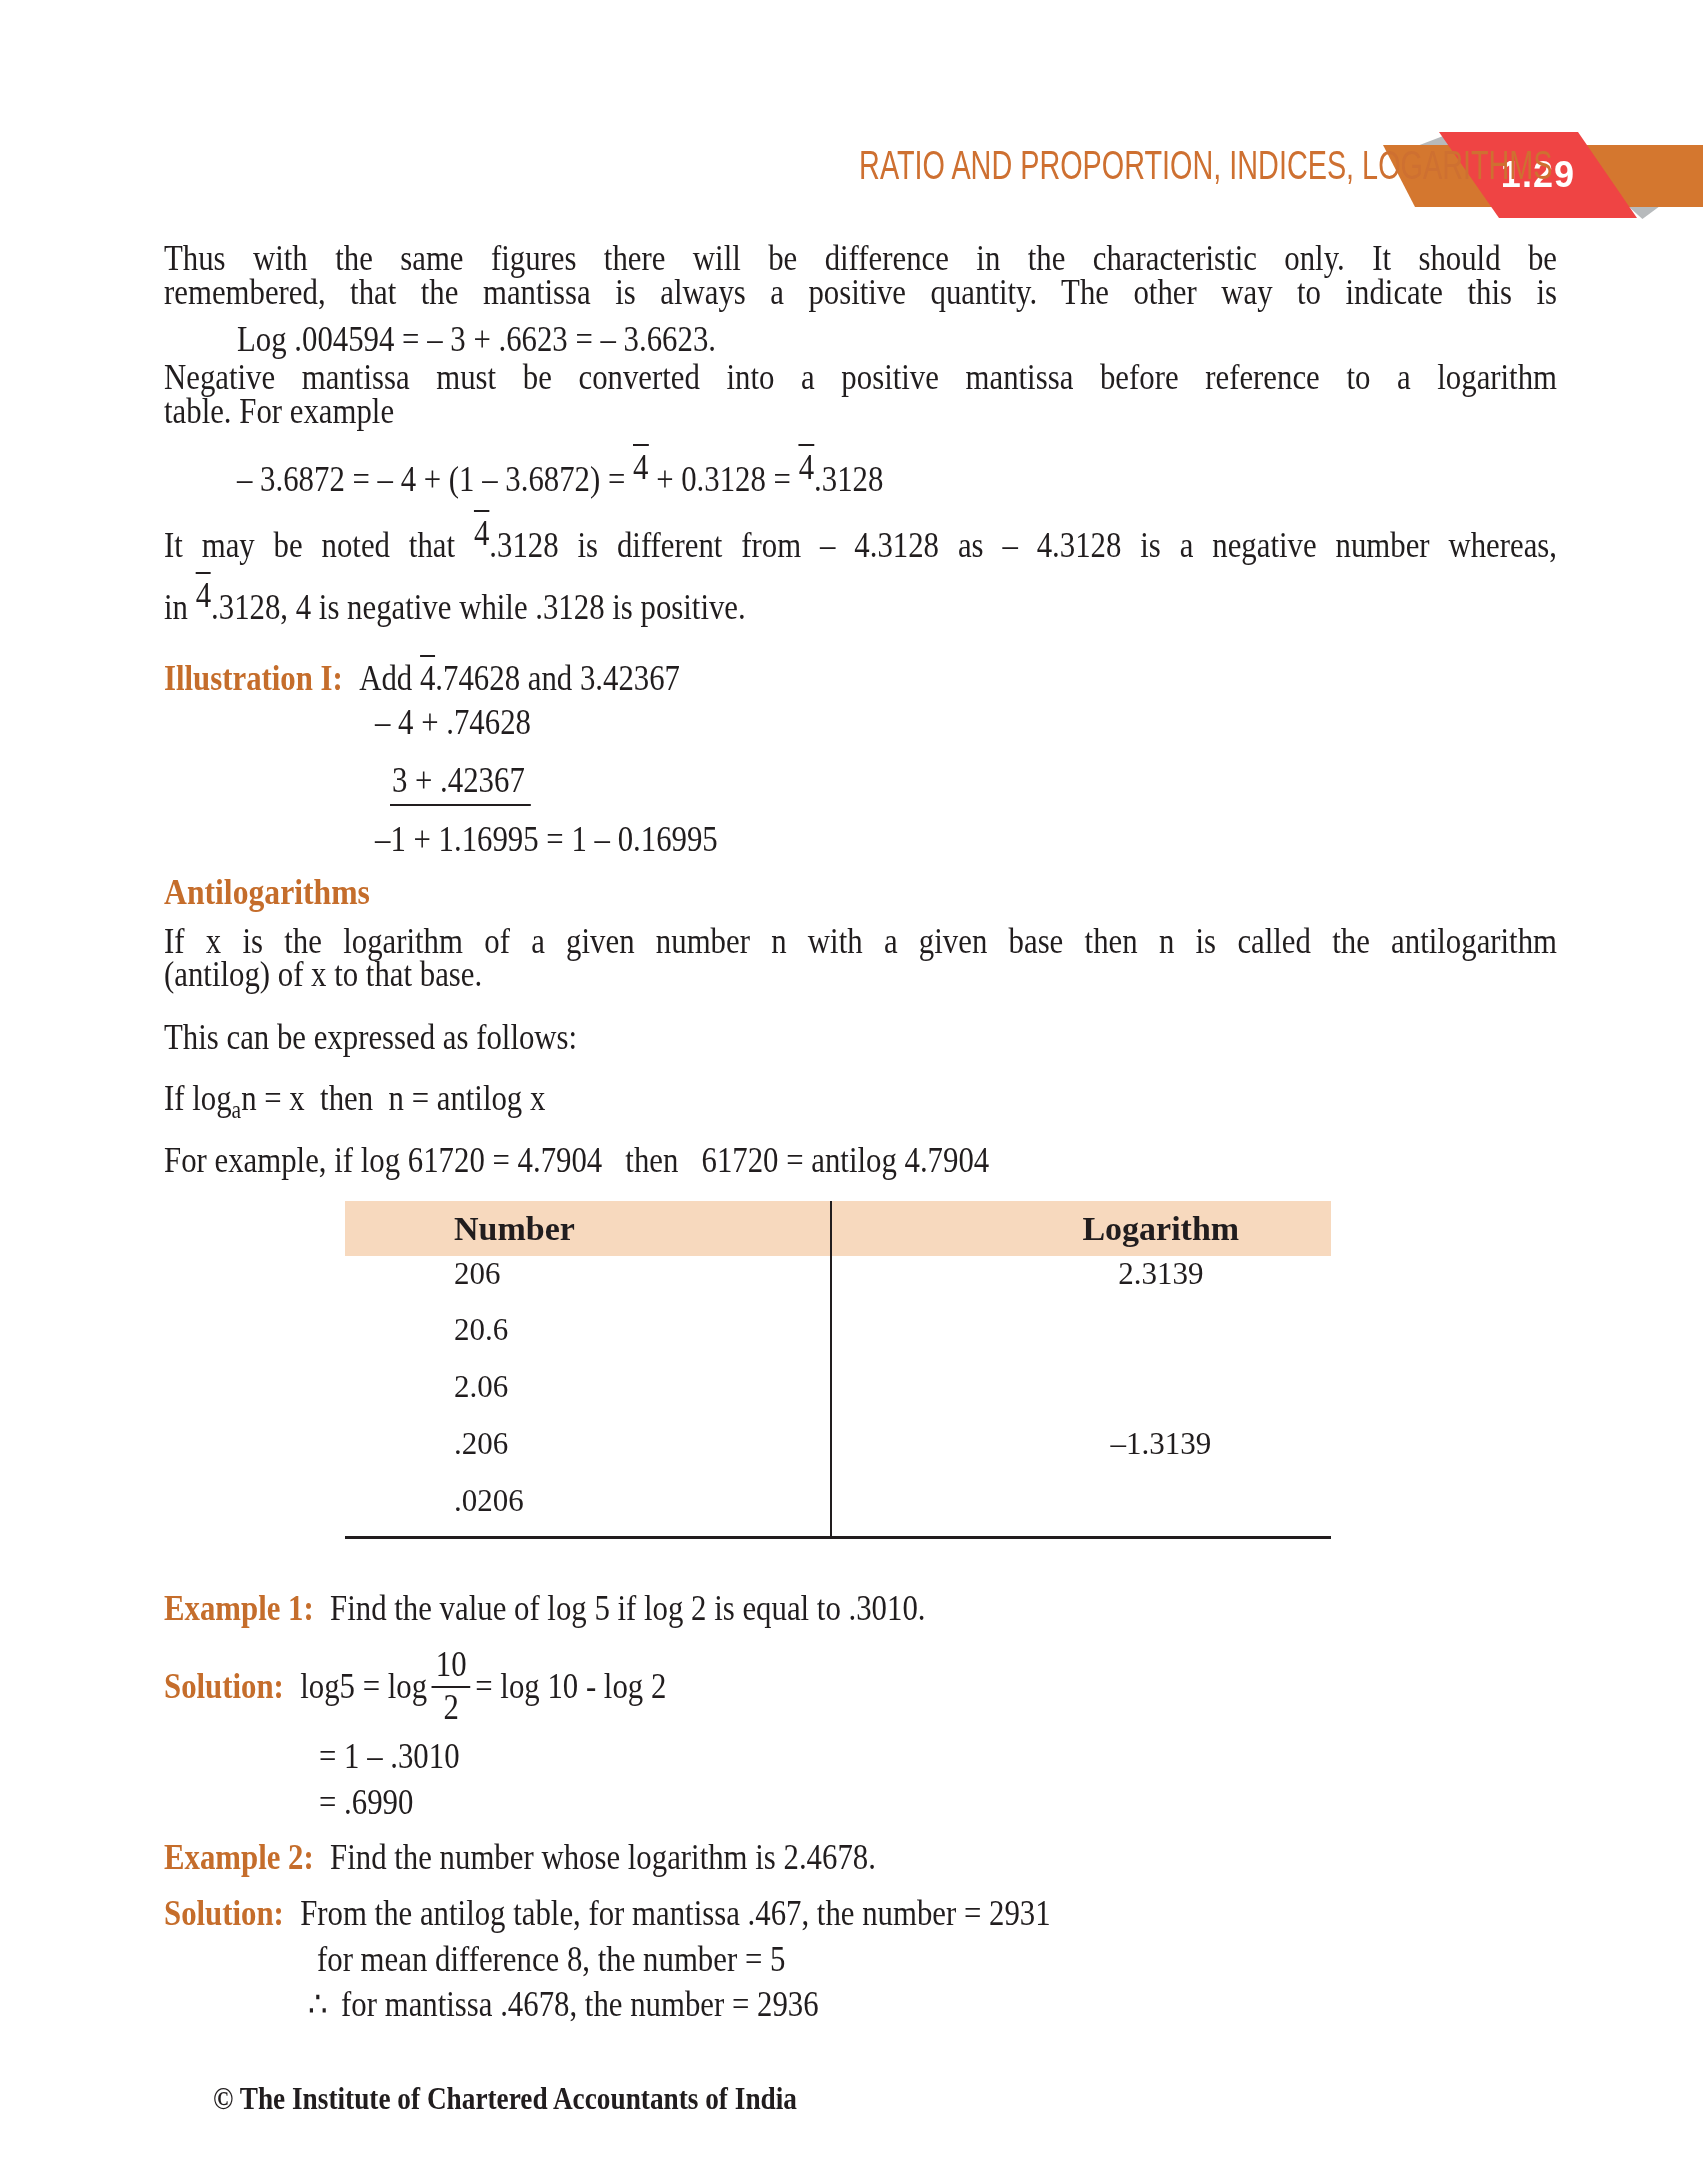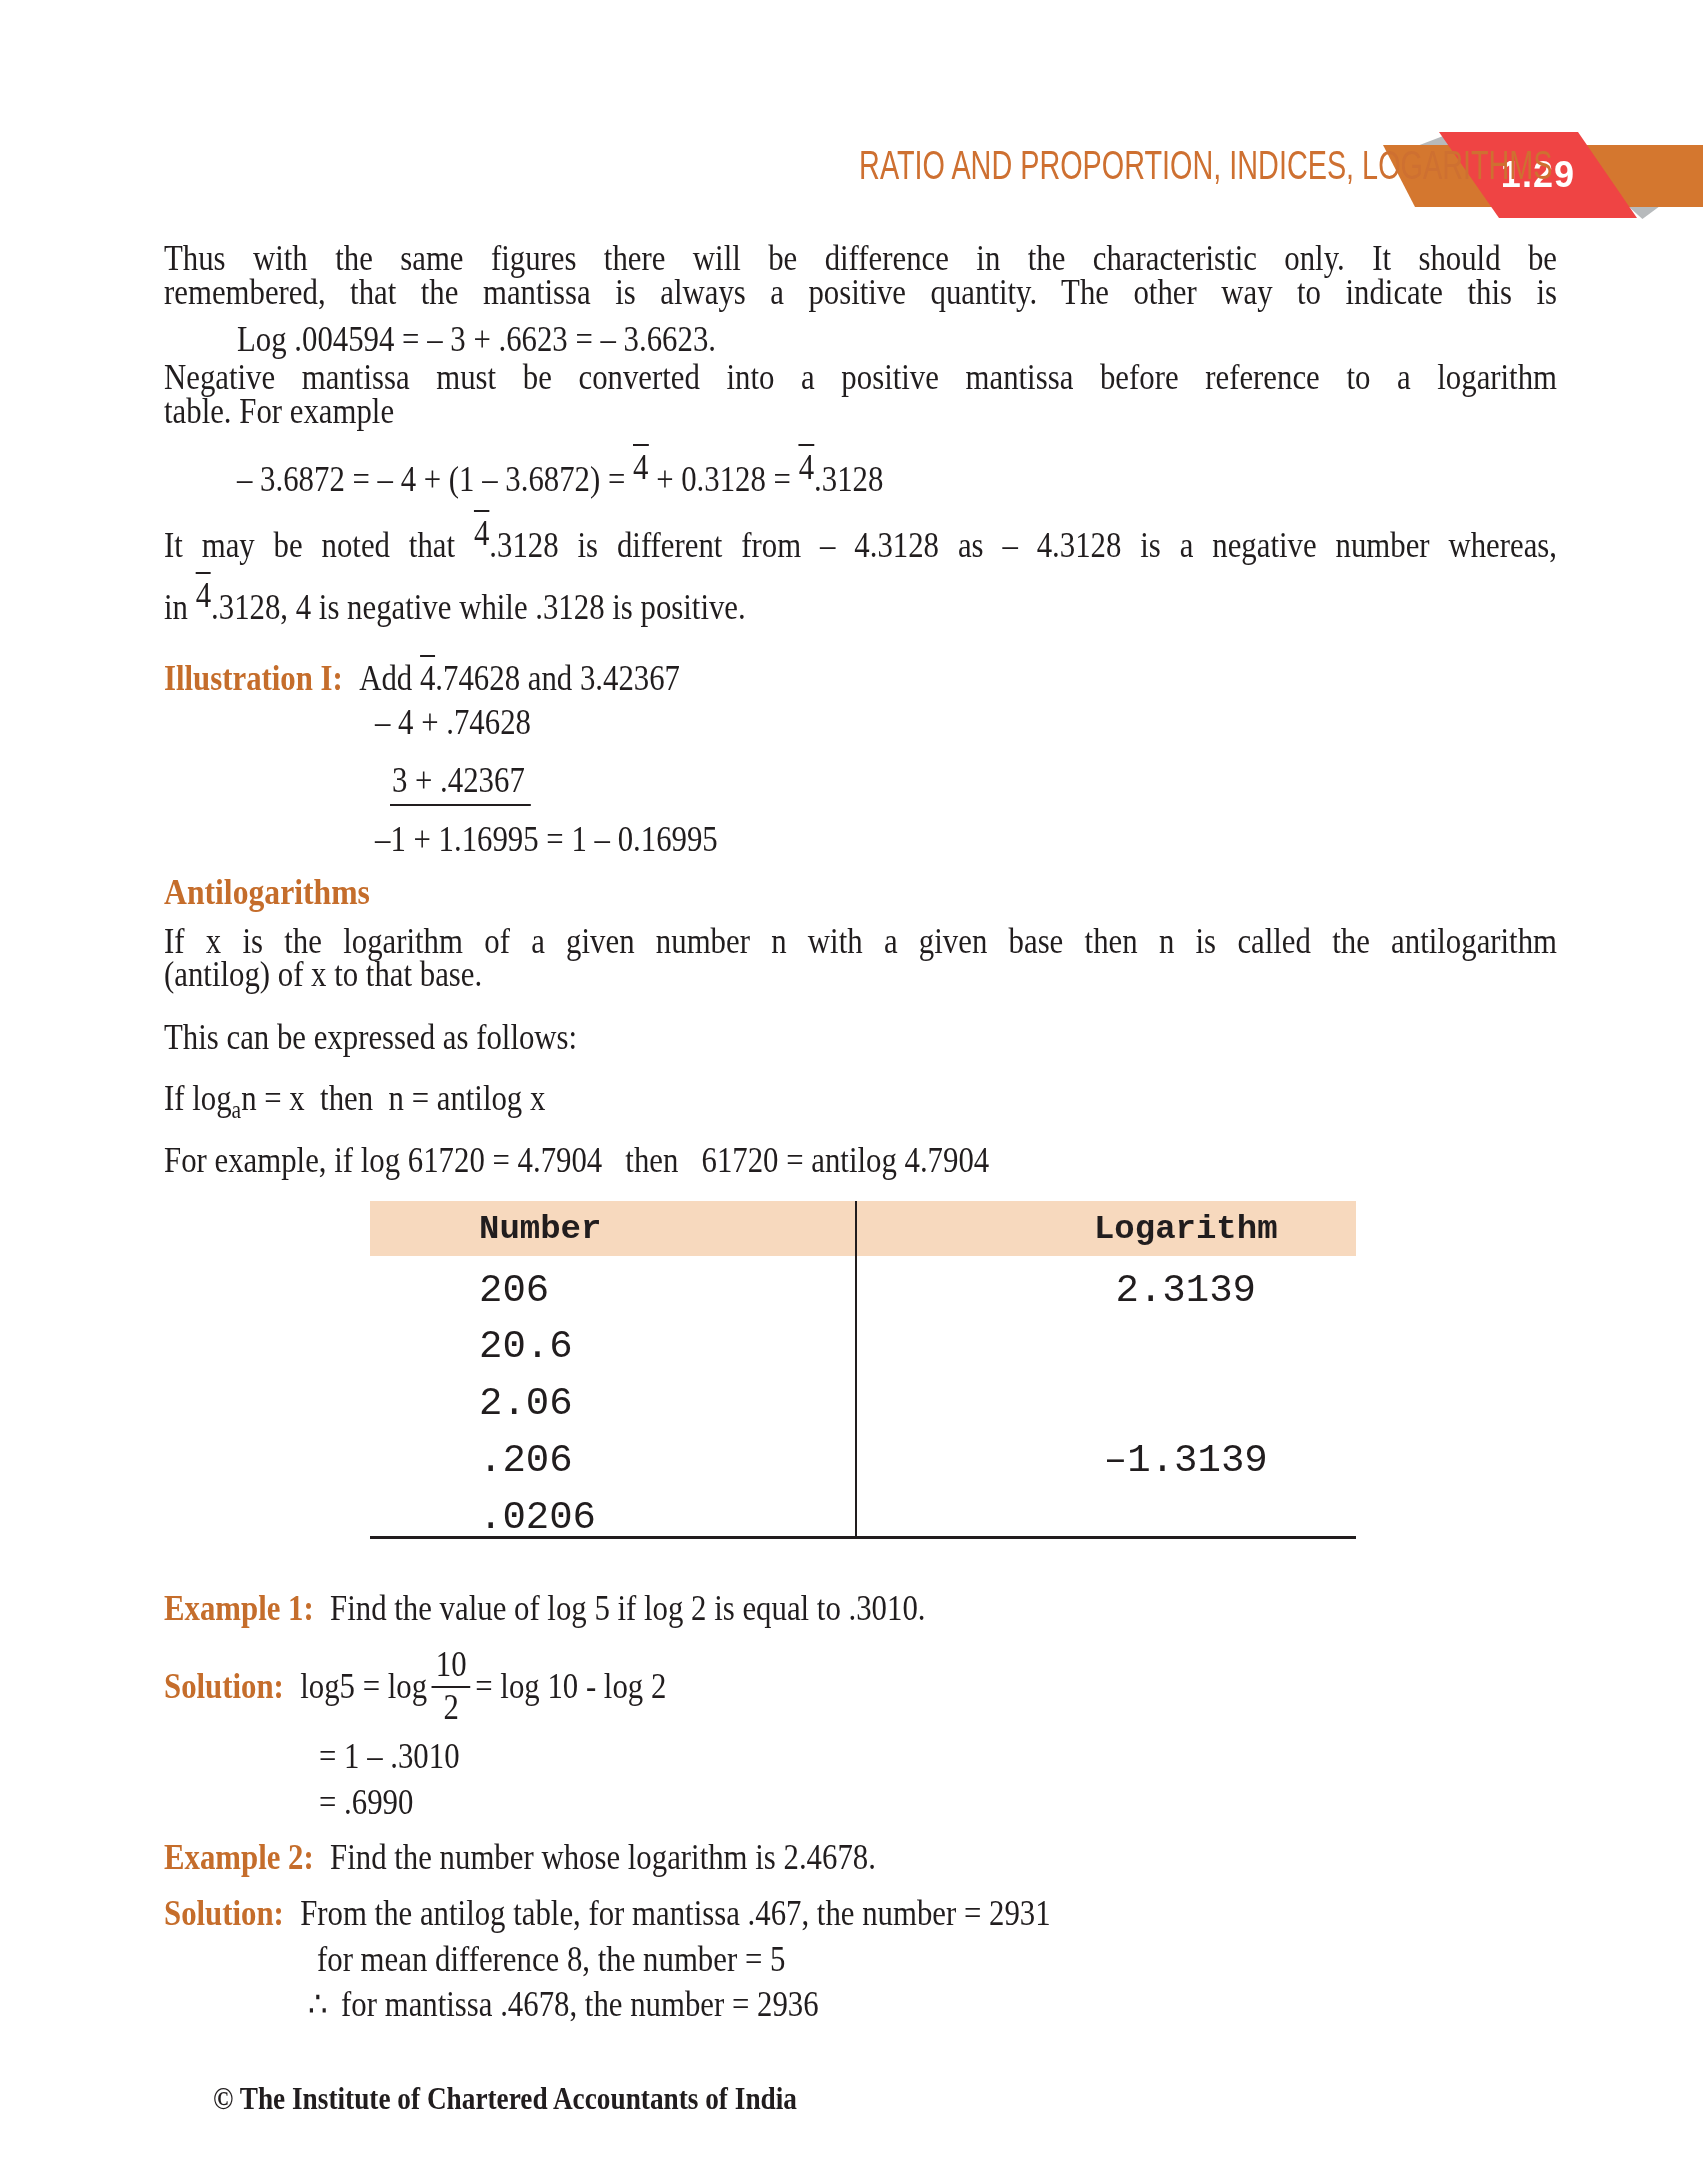--- a/index.html
+++ b/index.html
@@ -40,26 +40,26 @@
   .gray-tri{background:#b7babc;}
   #tri1{left:1417px;top:133px;width:34px;height:13px;clip-path:polygon(100% 0,0 100%,100% 100%);}
   #tri2{left:1628px;top:206px;width:32px;height:13px;clip-path:polygon(0 0,100% 0,45% 100%);}
   #hdr-title{
     left:655px;top:143px;width:729px;line-height:44px;
     font-family:"Liberation Sans",sans-serif;font-size:40px;color:#ce7031;
     text-align:right;transform:scaleX(0.72);transform-origin:100% 50%;
     white-space:nowrap;
   }
   
-  #logtable{left:370px;top:1201px;width:986px;height:338px;font-family:Liberation Mono, monospace;}
+  #logtable{left:345px;top:1201px;width:986px;height:338px;}
   #logtable .thead{position:absolute;left:0;top:0;width:100%;height:55px;background:#f7d9be;
                    display:flex;align-items:center;font-size:34px;font-weight:bold;}
   #logtable .c1{width:486px;padding-left:109px;box-sizing:border-box;}
   #logtable .c2{width:530px;padding-left:175px;box-sizing:border-box;text-align:center;}
-  #logtable .trow{position:absolute;left:0;width:100%;height:57px;display:flex;align-items:flex-end;font-size:39px;}
+  #logtable .trow{position:absolute;left:0;width:100%;height:57px;display:flex;align-items:flex-start;font-size:31px;}
   #logtable .vline{position:absolute;left:485px;top:0;width:1.6px;height:338px;background:#211d1e;}
   #logtable .bline{position:absolute;left:0;bottom:0;width:100%;height:3.3px;background:#211d1e;}
   .label-gap{padding-right:18.6px;}
   .flexrow{display:flex;align-items:center;}
   .therefore{margin-right:15.3px;}
 </style>
 </head>
 <body>
 
 <div id="page">

